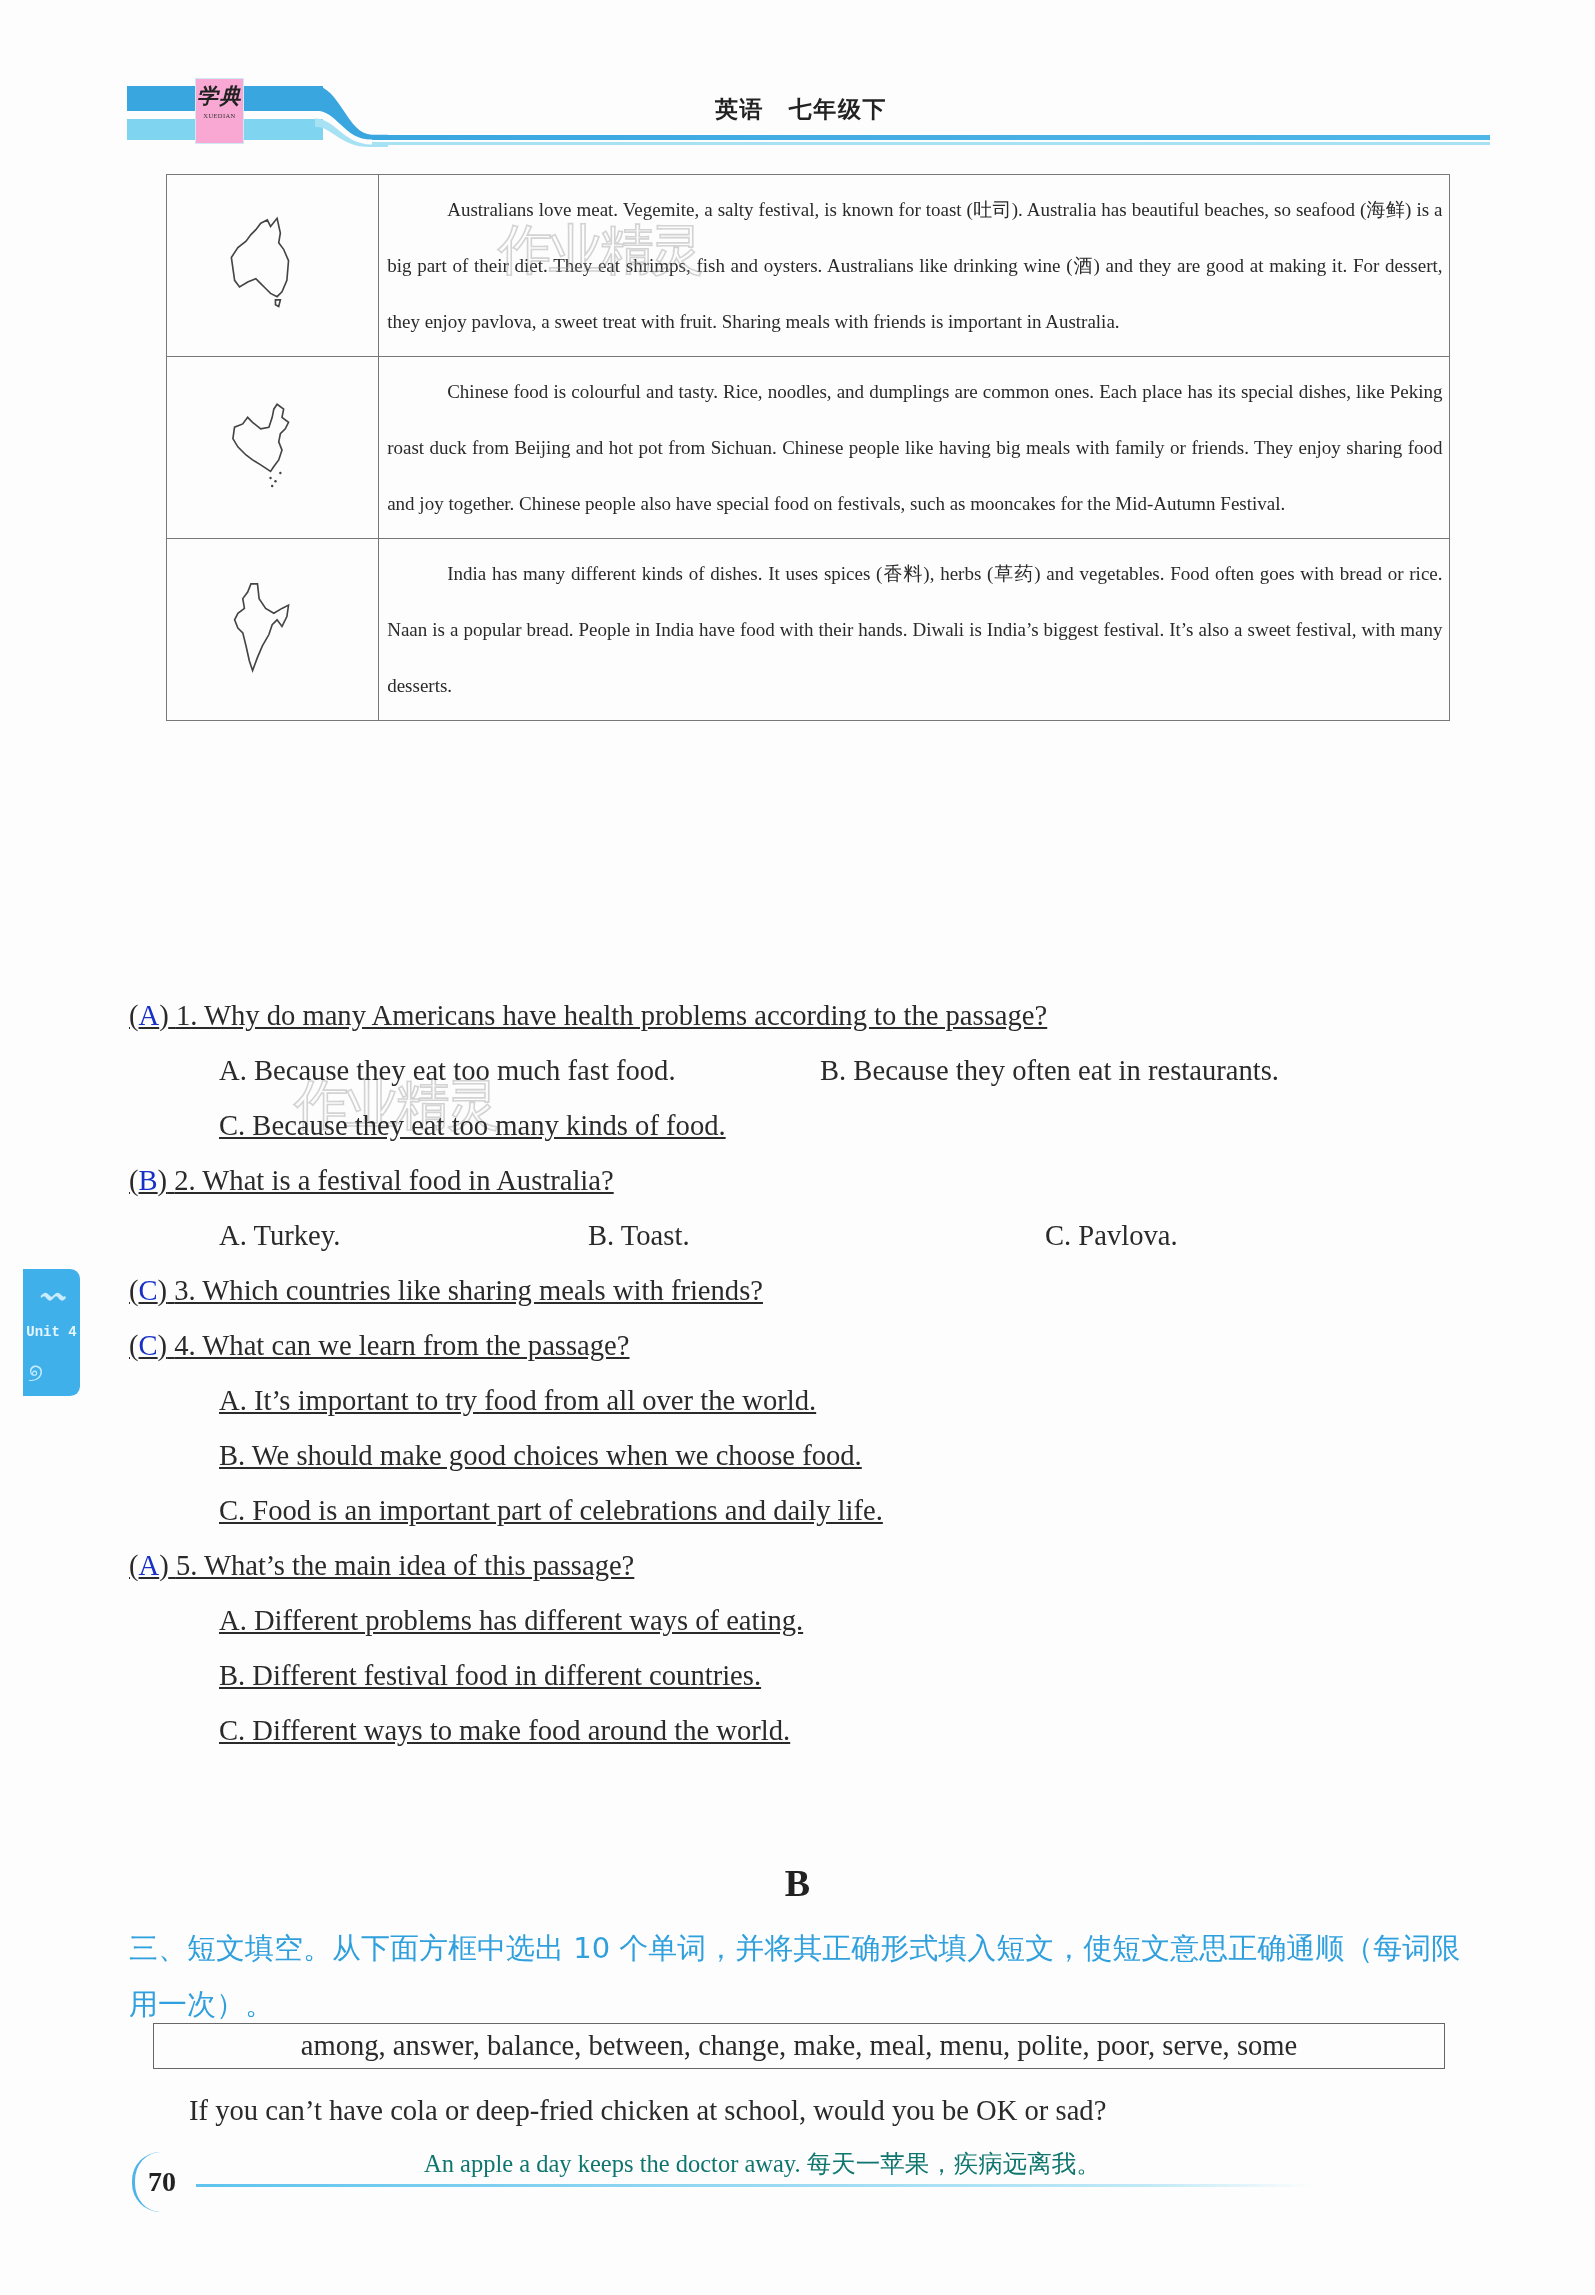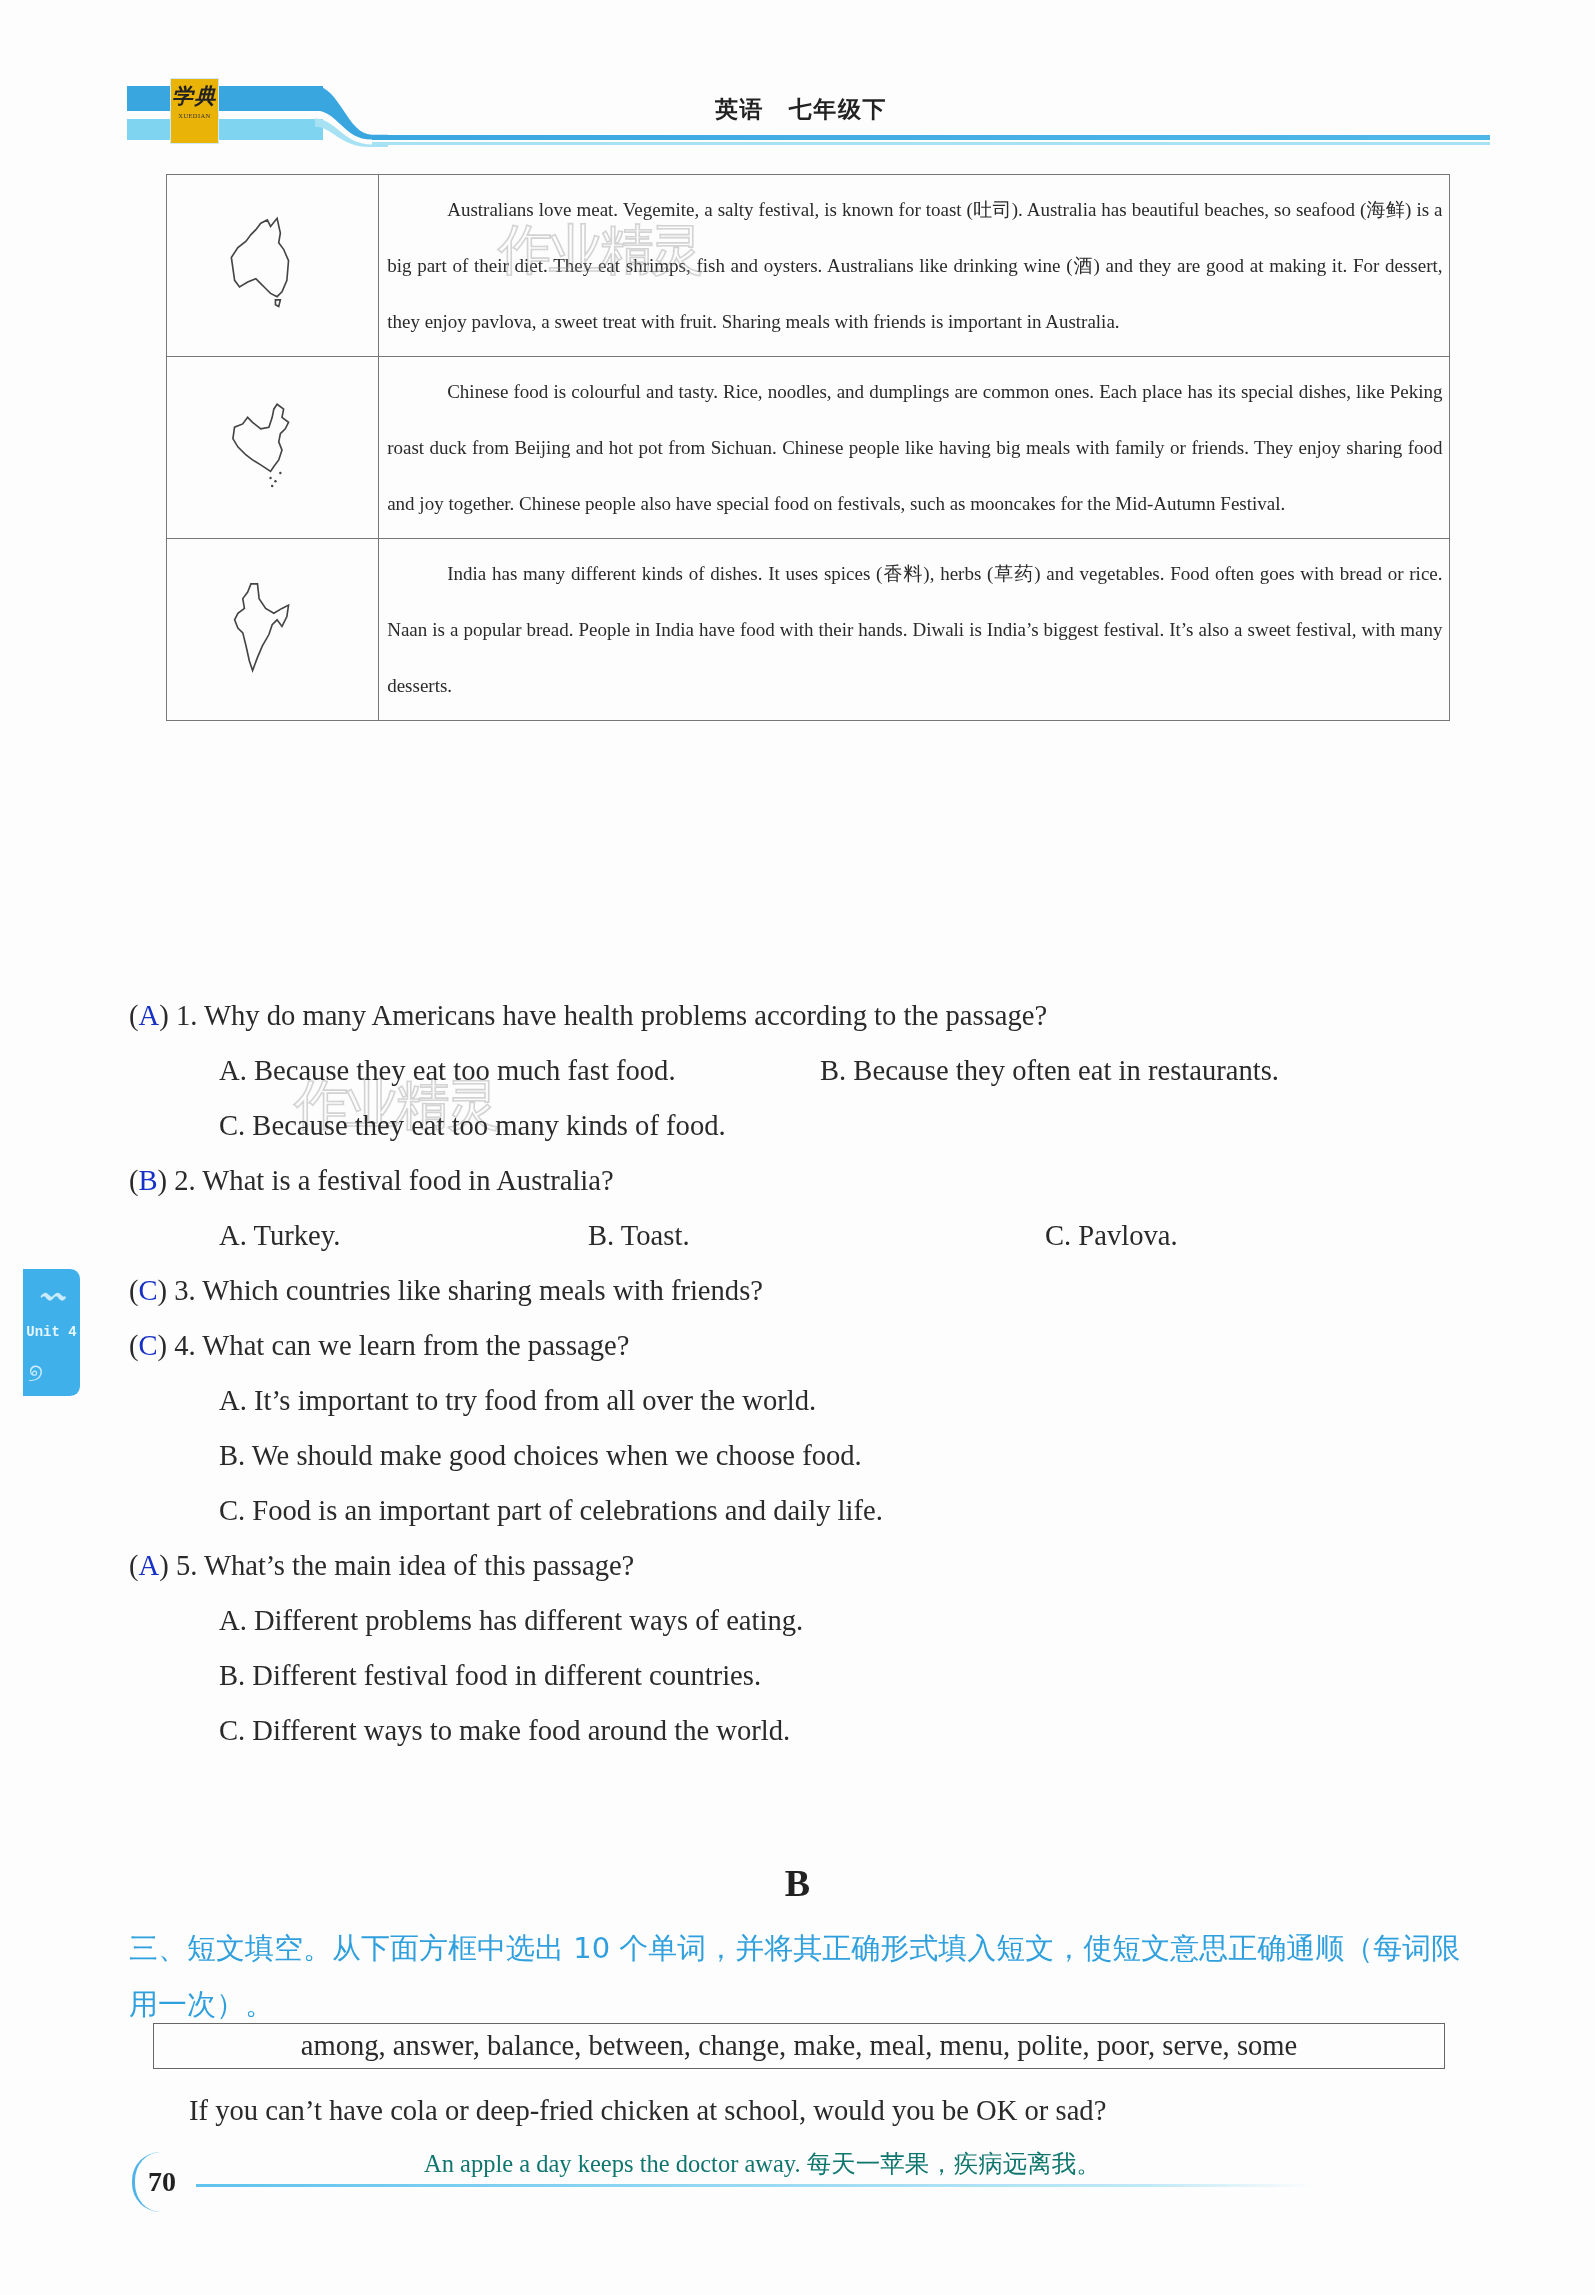--- a/index.html
+++ b/index.html
@@ -8,34 +8,34 @@
     font-family: "Liberation Serif", "DejaVu Serif", serif; color: #2a2a2a;
   }
   .page-shade { position: absolute; left: 0; top: 0; width: 1595px; height: 2295px; background: #fdfdfd; }
   
   .header { position: absolute; left: 127px; top: 78px; width: 1363px; height: 73px; }
   .band-top { position: absolute; left: 0; top: 8.2px; width: 196px; height: 24.5px; background: #3aa6e0; }
   .band-bottom { position: absolute; left: 0; top: 41px; width: 196px; height: 21px; background: #7fd5ef; }
   .band-curve { position: absolute; left: 188px; top: 8.2px; width: 73px; height: 61px; }
   .band-line1 { position: absolute; left: 245px; top: 57px; width: 1118px; height: 4.9px; background: linear-gradient(90deg,#3aa6e0,#4fb7e8); }
   .band-line2 { position: absolute; left: 245px; top: 64px; width: 1118px; height: 3.3px; background: #a6e2f3; }
-  .logo-box { position: absolute; left: 43px; top: 0; width: 47px; height: 64px; background: #eab308; border: 0.8px solid #cfe9f6; text-align: center; }
+  .logo-box { position: absolute; left: 68px; top: 0; width: 47px; height: 64px; background: #f9a8d4; border: 0.8px solid #cfe9f6; text-align: center; }
   .logo-cn { font-family: "DejaVu Serif", serif; font-size: 21px; font-style: italic; font-weight: bold; color: #222; margin-top: 3.3px; letter-spacing: 1.6px; }
   .logo-en { font-size: 6.5px; color: #333; letter-spacing: 0.4px; margin-top: 1.6px; }
   .header-title { position: absolute; left: 588px; top: 16.3px; font-family: "DejaVu Serif", serif; font-size: 23px; font-weight: bold; color: #222; letter-spacing: 1.6px; }
   .header-title .gap { display: inline-block; width: 24.5px; }
   
   .country-table { position: absolute; left: 166px; top: 174px; width: 1284px; border-collapse: collapse; }
   .country-table td { border: 1.6px solid #777; vertical-align: middle; }
   .country-table td.map-cell { width: 209px; text-align: center; }
   .country-table td.text-cell { padding: 6.5px 6.5px 6.5px 8.2px; font-size: 19px; line-height: 56px; text-align: justify; text-align-last: left; }
   .indent { display: inline-block; width: 60px; }
   .map-svg { display: inline-block; }
   
-  .questions { position: absolute; left: 129px; top: 988px; width: 1322px; font-size: 28.6px; line-height: 55px; }
+  .questions { position: absolute; left: 129px; top: 988px; width: 1322px; font-size: 28.6px; line-height: 55px; text-decoration: underline; }
   .q-row { white-space: nowrap; }
   .answer { color: #1630c8; }
   .paren { color: #2a2a2a; }
   .opt-row { padding-left: 90px; white-space: nowrap; position: relative; height: 55px; }
   .opt-row span.opt { position: absolute; }
   .opt-single { padding-left: 90px; white-space: nowrap; }
   
   .section-b { position: absolute; left: 0; width: 1595px; top: 1861px; text-align: center; font-size: 38px; font-weight: bold; color: #222; }
   .instruction { position: absolute; left: 129px; top: 1920px; width: 1339px; font-family: "DejaVu Sans", sans-serif; font-size: 29px; line-height: 56px; color: #2fa0dd; }
   .word-box { position: absolute; left: 153px; top: 2023px; width: 1290px; height: 44px; border: 1.6px solid #666; text-align: center; font-size: 28.6px; line-height: 44px; }

